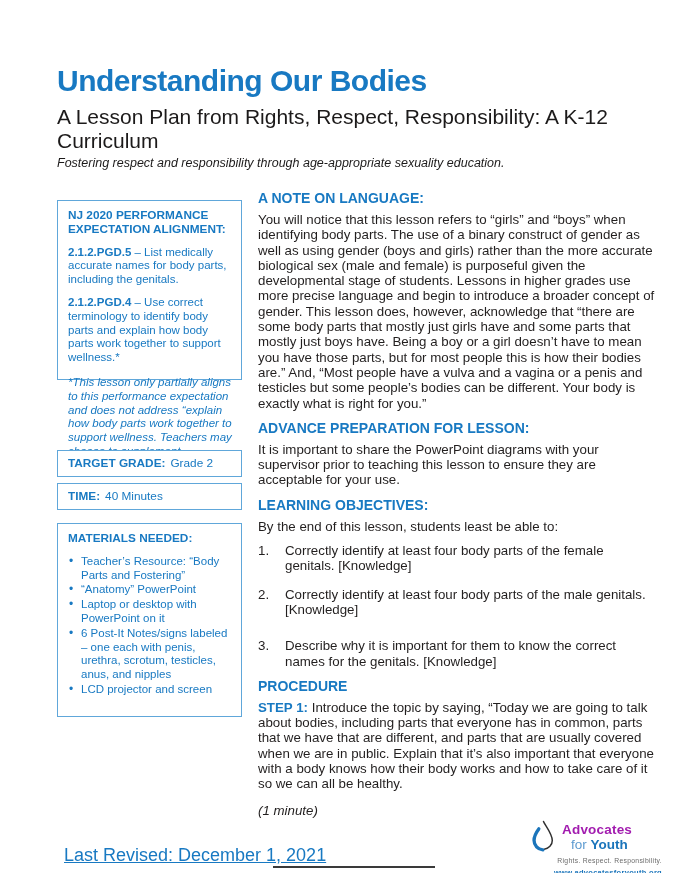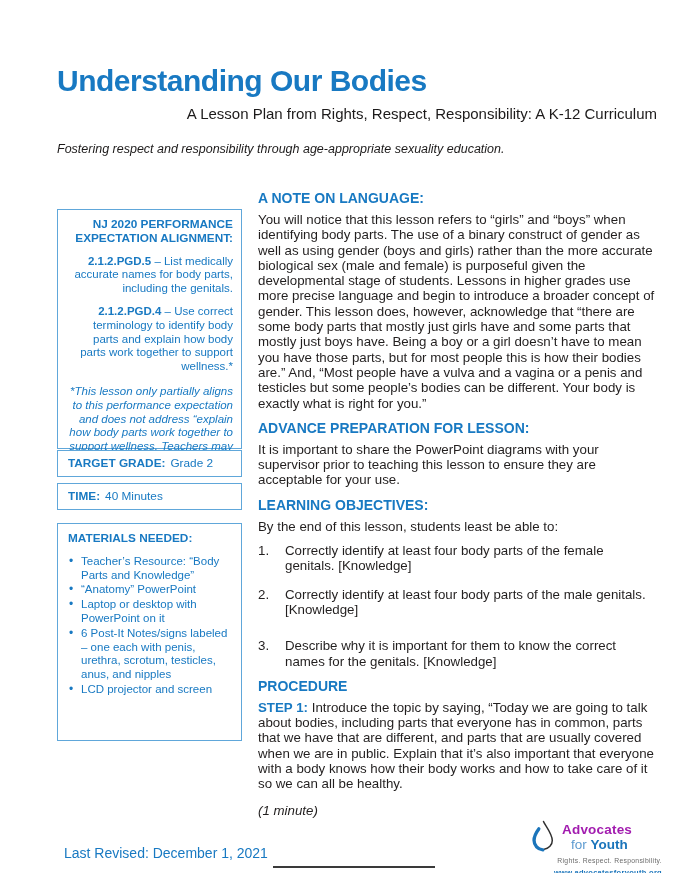--- a/index.html
+++ b/index.html
@@ -16,40 +16,40 @@
 
   
   .header { position: absolute; left: 57px; top: 64px; width: 600px; }
   .doc-title {
     font-size: 30px;
     font-weight: bold;
     color: #1879c2;
     letter-spacing: -0.5px;
     margin-bottom: 7px;
   }
-  .doc-subtitle { font-size: 15px; color: #1c1a1a; margin-bottom: 20px; text-align: right; }
+  .doc-subtitle { font-size: 21px; color: #1c1a1a; margin-bottom: 3px; }
   .doc-tagline { font-size: 12.5px; font-style: italic; color: #1c1a1a; }
 
   
   .sidebar { position: absolute; left: 57px; top: 200px; width: 185px; }
   .side-box {
     position: absolute;
     left: 0;
     width: 185px;
     border: 1.5px solid #60a7da;
     background: #ffffff;
     color: #1879c2;
     font-size: 11.5px;
     line-height: 13.8px;
     padding: 8px 8px 8px 10px;
   }
-  .box-alignment { top: 9px; height: 240px; text-align: right; }
+  .box-alignment { top: 0; height: 180px; }
   .box-target    { top: 250px; height: 27px; padding-top: 6px; }
   .box-time      { top: 283px; height: 27px; padding-top: 6px; }
-  .box-materials { top: 323px; height: 218px; }
+  .box-materials { top: 323px; height: 194px; }
   .side-heading { font-weight: bold; font-size: 11.8px; margin-bottom: 9px; }
   .std { margin-bottom: 9px; }
   .std b { font-weight: bold; }
   .side-footnote { font-style: italic; margin-top: 11px; }
   .inline-label { font-weight: bold; font-size: 11.8px; }
   .inline-value { font-size: 11.8px; margin-left: 5px; }
   .mat-list { list-style: none; }
   .mat-list li {
     position: relative;
     padding-left: 13px;
@@ -79,22 +79,23 @@
   .obj-list li.gap-lg { margin-bottom: 21px; }
   .obj-num { width: 27px; flex: 0 0 27px; }
   .step-label { font-weight: bold; color: #1879c2; }
   .duration { font-size: 13.3px; font-style: italic; margin-top: 11px; color: #221f1f; }
 
   
   .last-revised {
     position: absolute;
     left: 64px;
     top: 845px;
-    font-size: 14px;
-    color: #1879c2;
+    font-size: 18px;
+    color: #1879c2;
+    text-decoration: underline;
   }
   .footer-rule {
     position: absolute;
     left: 273px;
     top: 866px;
     width: 162px;
     height: 2px;
     background: #3a3a3a;
   }
   .logo {
@@ -135,21 +136,21 @@
       <span class="inline-label">TARGET GRADE:</span><span class="inline-value">Grade 2</span>
     </div>
 
     <div class="side-box box-time">
       <span class="inline-label">TIME:</span><span class="inline-value">40 Minutes</span>
     </div>
 
     <div class="side-box box-materials">
       <div class="side-heading">MATERIALS NEEDED:</div>
       <ul class="mat-list">
-        <li>Teacher’s Resource: “Body Parts and Knowledge”</li>
+        <li>Teacher’s Resource: “Body Parts and Fostering”</li>
         <li>“Anatomy” PowerPoint</li>
         <li>Laptop or desktop with PowerPoint on it</li>
         <li>6 Post-It Notes/signs labeled – one each with penis, urethra, scrotum, testicles, anus, and nipples</li>
         <li>LCD projector and screen</li>
       </ul>
     </div>
 
   </div>
 
   <div class="main">

